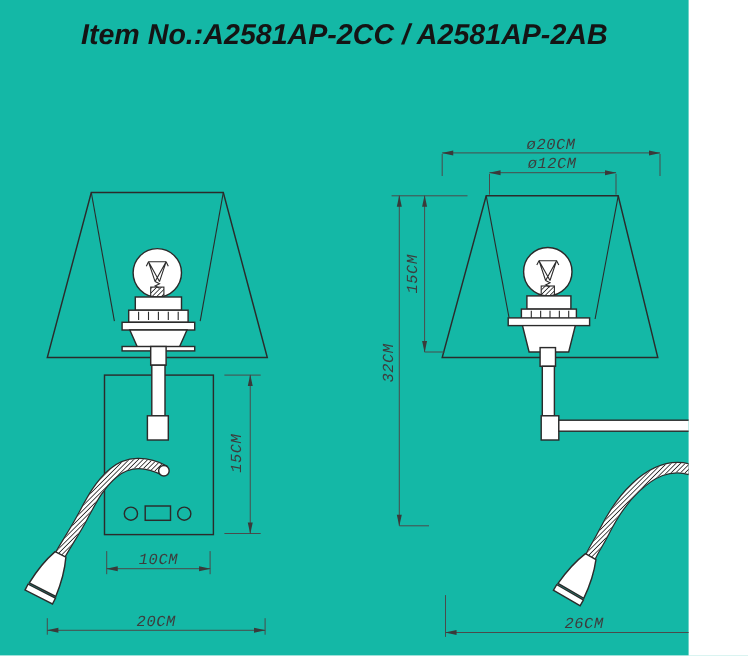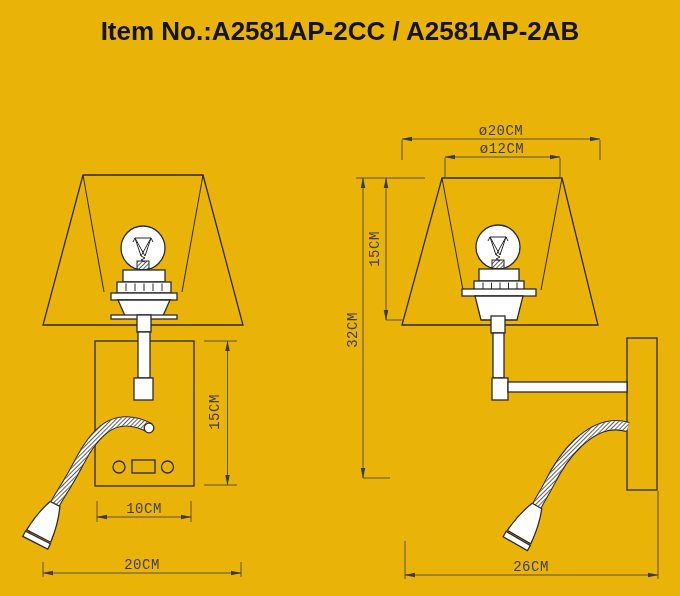--- a/index.html
+++ b/index.html
@@ -1,17 +1,17 @@
 <!DOCTYPE html>
 <html><head>
 <meta charset="utf-8">
 <style>
   html,body{margin:0;padding:0;background:#ffffff;}
-  .page{position:relative;width:680px;height:596px;background:#eab308;overflow:hidden;
-        font-family:"Liberation Sans",sans-serif;}
+  .page{position:relative;width:626px;height:596px;background:#14b8a6;overflow:hidden;
+        font-family:"Liberation Sans",sans-serif;font-style:italic;}
   .title{position:absolute;top:16px;left:0;width:100%;text-align:center;
          font-size:26px;font-weight:bold;color:#141414;letter-spacing:0px;
          font-family:"Liberation Sans",sans-serif;}
   svg{position:absolute;top:0;left:0;}
   svg text{font-family:"Liberation Mono","DejaVu Sans Mono",monospace;
            font-size:14px;fill:#3d3d3d;letter-spacing:0.5px;}
   .obj{stroke:#2b2b2b;stroke-width:1.3;fill:none;}
   .objf{stroke:#2b2b2b;stroke-width:1.3;fill:#ffffff;}
   .thin{stroke:#2b2b2b;stroke-width:1;fill:none;}
   .dim{stroke:#4a4a4a;stroke-width:0.9;fill:none;}

